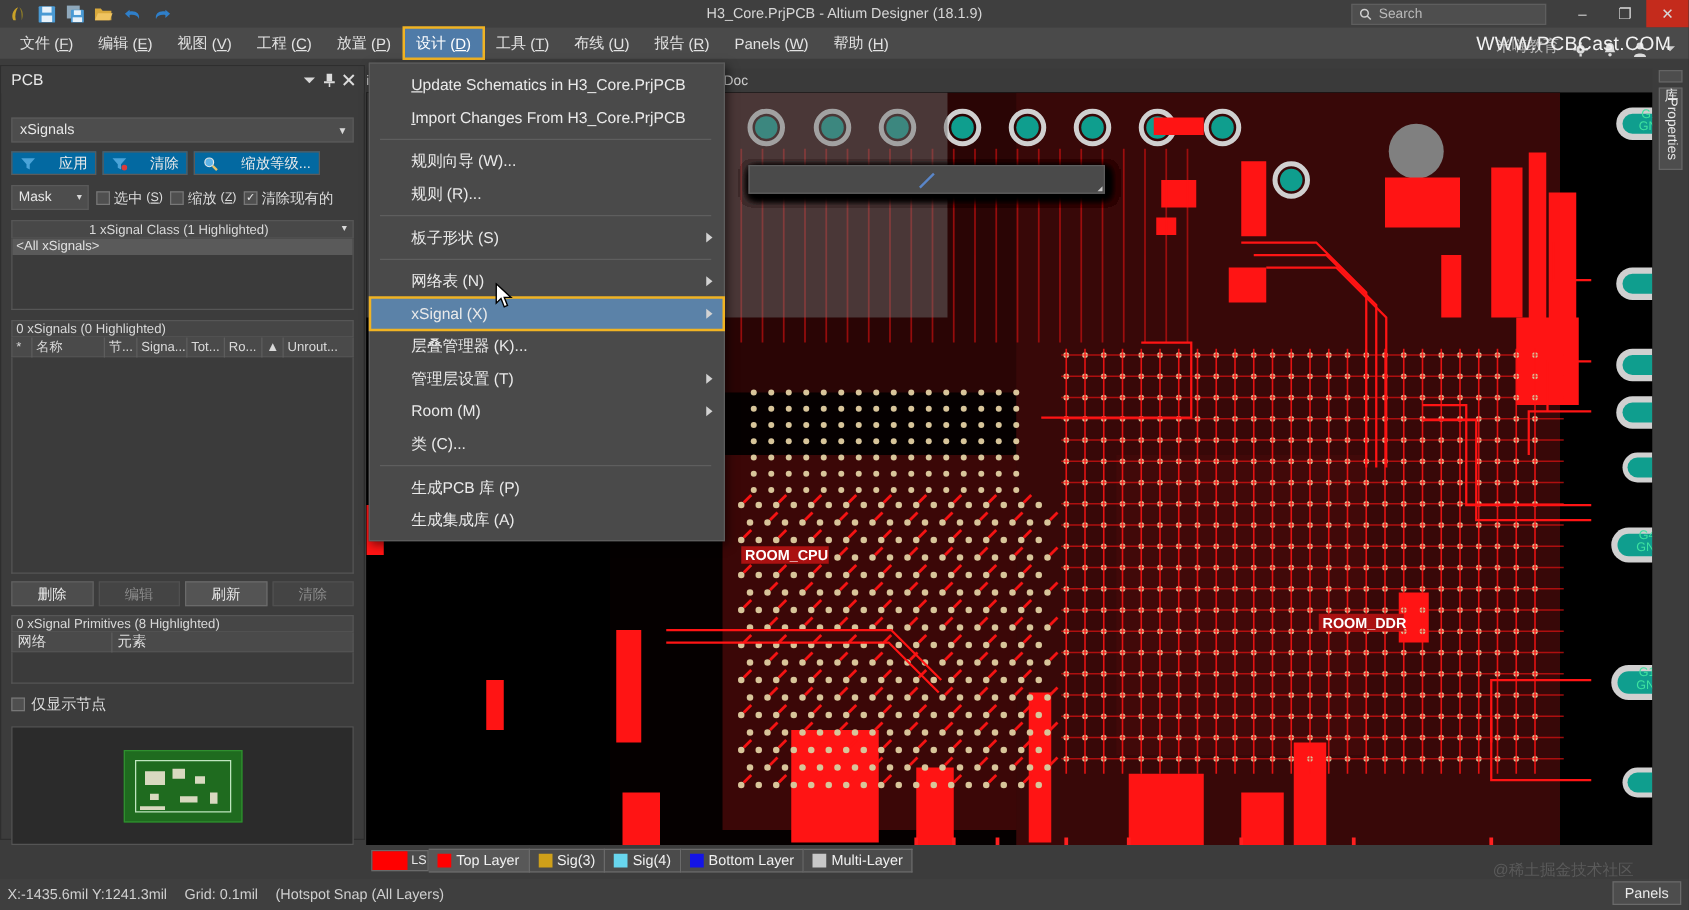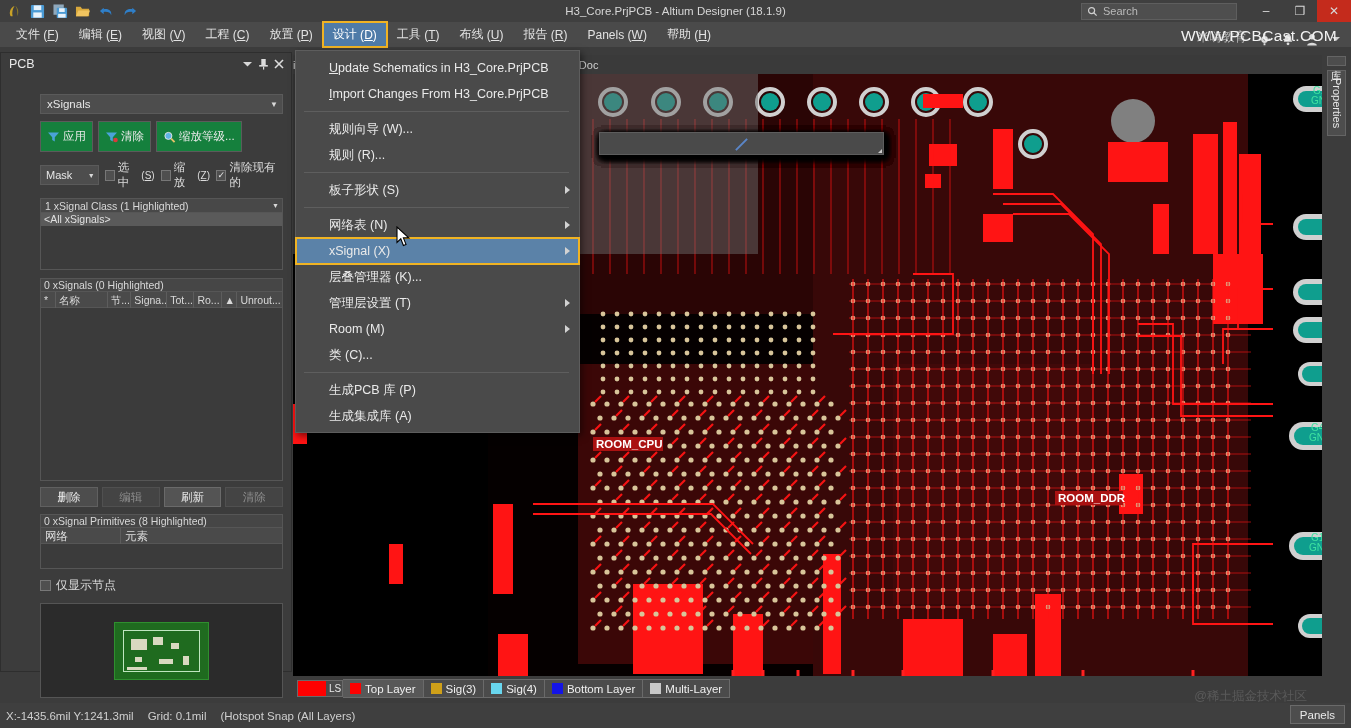--- a/index.html
+++ b/index.html
@@ -57,49 +57,49 @@
   .leftpanel {
     position:absolute; left:0; top:52px; width:292px; height:620px;
     background:#3c3c3c; border:1px solid #2e2e2e;
   }
   .lp-header {
     height:22px; display:flex; align-items:center; padding:0 4px 0 8px;
     background:#3c3c3c;
   }
   .lp-title { color:#e8e8e8; font-size:12.5px; flex:1; }
   .lp-hicon { width:16px; height:16px; display:flex; align-items:center; justify-content:center; color:#dcdcdc; font-size:10px; cursor:pointer; }
-  .lp-body { padding:16px 8px;margin-left:31px; }
+  .lp-body { padding:16px 8px; }
   .lp-combo {
     height:20px; background:#4d4d4d; border:1px solid #5a5a5a;
     display:flex; align-items:center; padding:0 4px 0 6px; margin-top:3px;
     color:#e6e6e6; font-size:11.5px; cursor:pointer;
   }
   .lp-combo .cv { flex:1; }
   .lp-combo .arrow { font-size:8px; color:#d8d8d8; }
   .lp-btnrow { display:flex; gap:5px; margin-top:7px; }
   .lp-btn {
-    height:31px; background:#15803d; border:1px solid #5b5b5b;
-    display:flex; align-items:center; gap:3px; padding:0 6px;
+    height:19px; background:#0369a1; border:1px solid #5b5b5b;
+    display:flex; align-items:center; gap:18px; padding:0 6px;
     color:#eaeaea; font-size:11.5px; cursor:pointer;
   }
   .lp-row2 { display:flex; align-items:center; gap:6px; margin-top:8px; }
   .lp-sel {
     width:62px; height:20px; background:#4d4d4d; border:1px solid #5a5a5a;
     display:flex; align-items:center; padding:0 3px 0 5px; color:#e6e6e6; font-size:11px; cursor:pointer;
   }
   .lp-sel .cv { flex:1; }
   .cb-wrap { display:flex; align-items:center; gap:3px; color:#dcdcdc; font-size:11.5px; cursor:pointer; }
   .cb {
     width:11px; height:11px; background:#4f4f4f; border:1px solid #777;
     display:flex; align-items:center; justify-content:center; font-size:9px; color:#e8e8e8;
   }
   .lp-listhdr {
     margin-top:8px; height:15px; background:#484848; border:1px solid #565656;
     display:flex; align-items:center; padding:0 3px 0 4px;
-    color:#d9d9d9; font-size:10.5px;
+    color:#d9d9d9; font-size:10.5px;text-align:center;
   }
   .lp-listhdr .cv { flex:1; }
   .lp-listbox { border:1px solid #565656; border-top:none; background:#3b3b3b; height:57px; }
   .lp-listbox .row {
     height:13px; padding-left:3px; color:#e0e0e0; font-size:10.5px; line-height:13px; cursor:pointer;
   }
   .lp-listbox .row.sel { background:#5a5a5a; }
   .lp-subhdr {
     margin-top:8px; height:14px; background:#464646; border:1px solid #565656;
     color:#d8d8d8; font-size:10.5px; padding-left:3px; line-height:13px;

